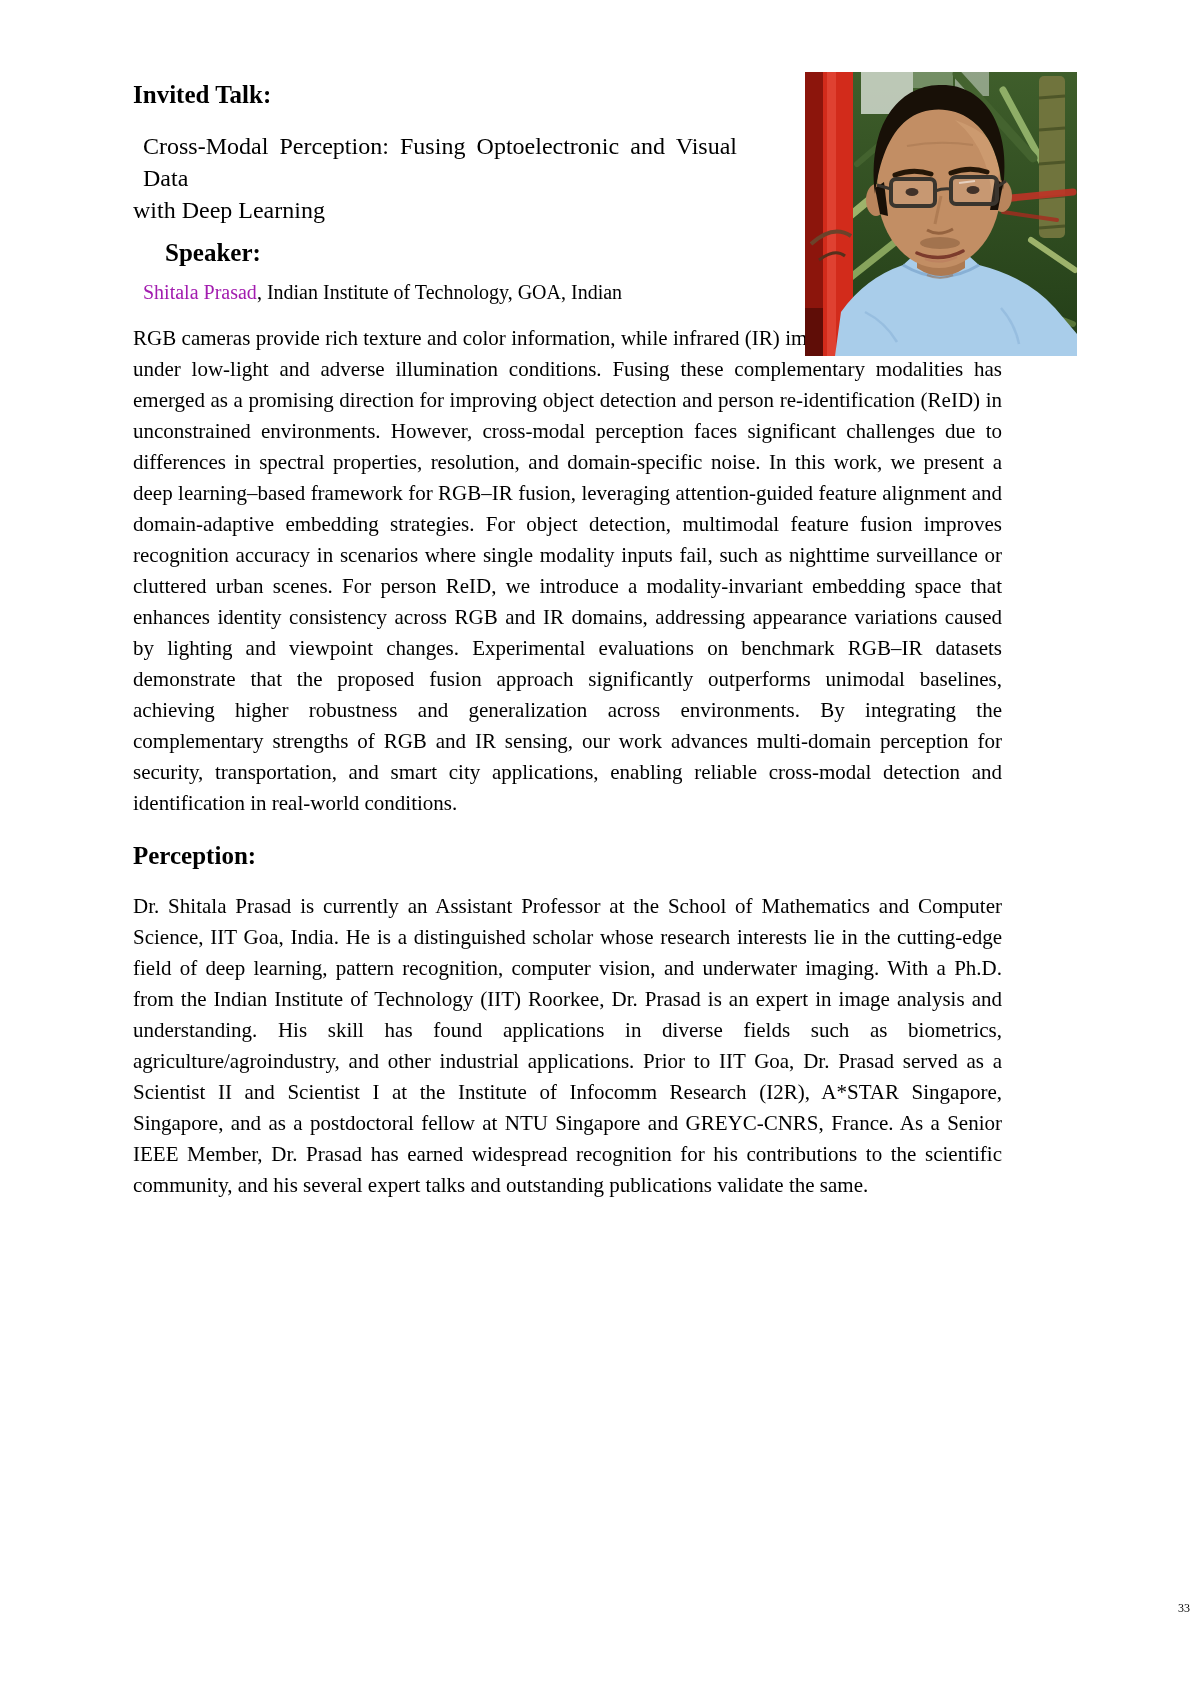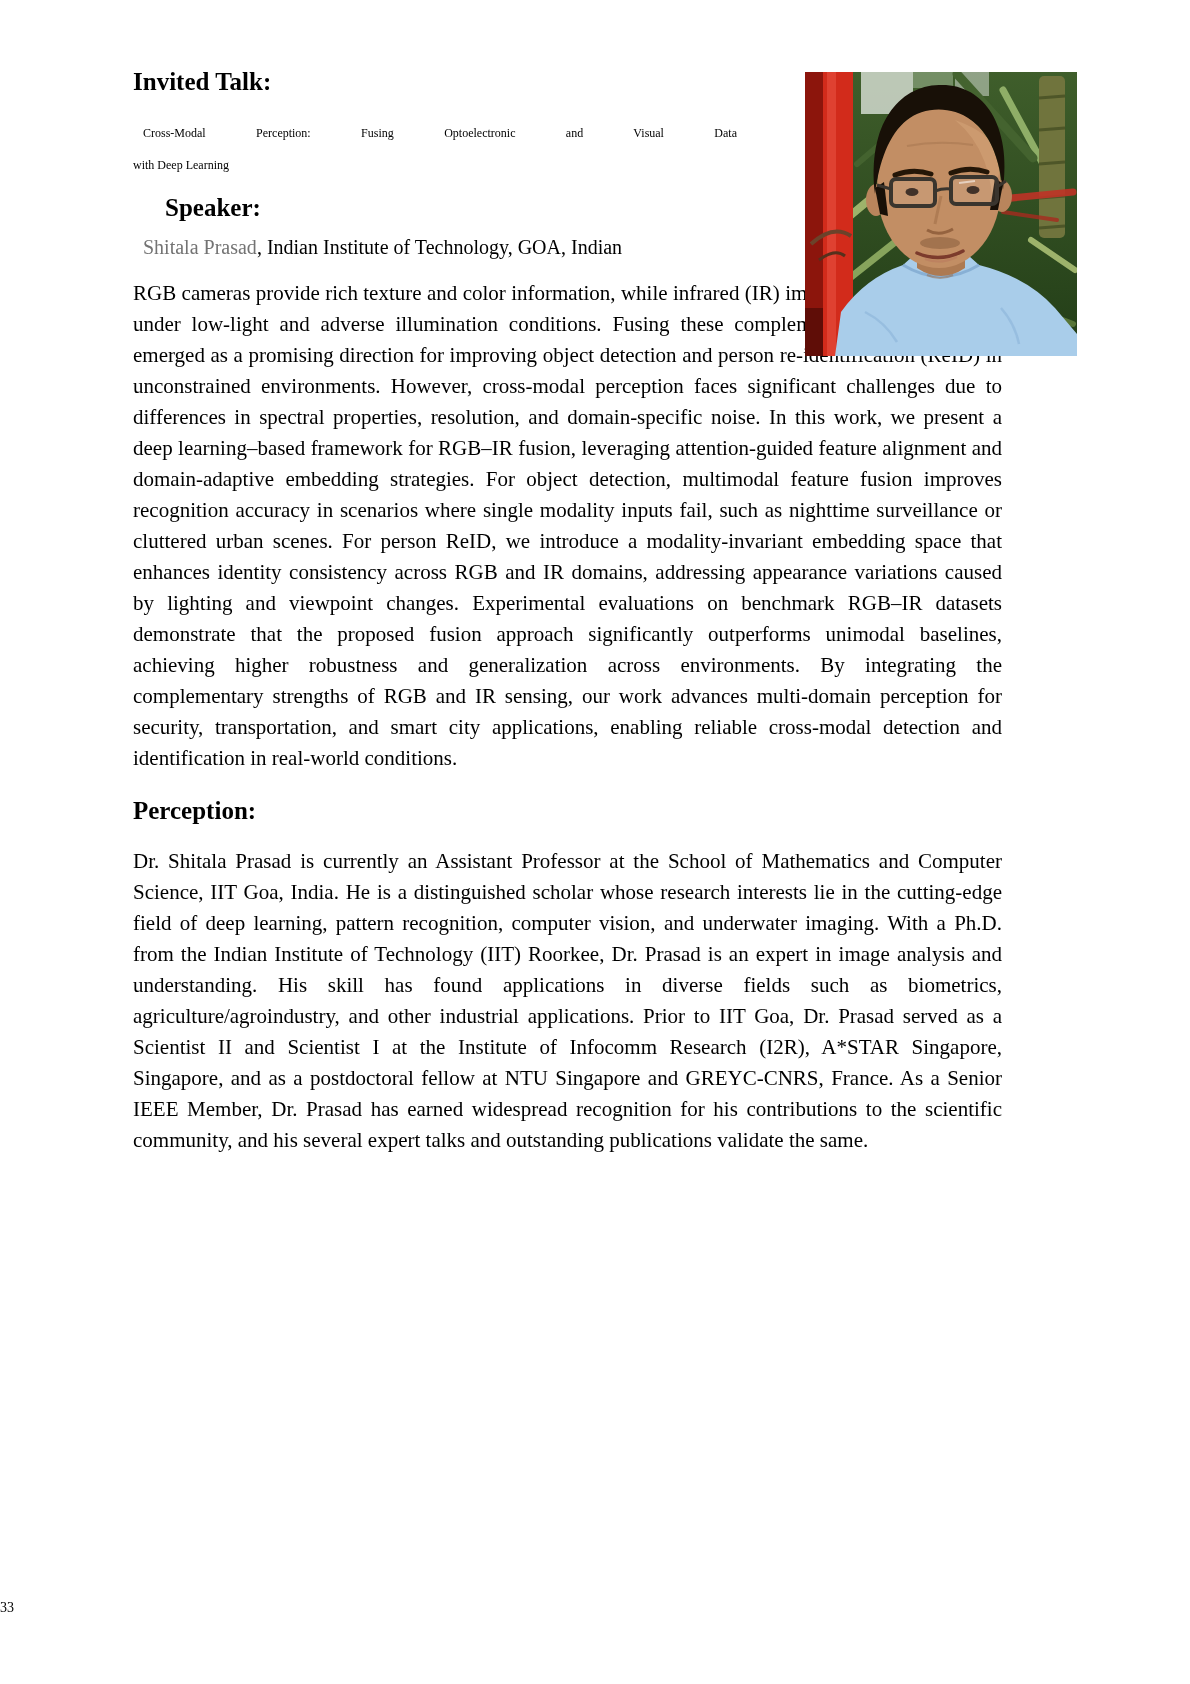--- a/index.html
+++ b/index.html
@@ -6,71 +6,71 @@
   body {
     width: 1190px; height: 1684px;
     background: #ffffff;
     position: relative;
     font-family: "Liberation Serif", serif;
     color: #000000;
     overflow: hidden;
   }
   .content {
     position: absolute;
-    left: 133px; top: 66px;
+    left: 133px; top: 79px;
     width: 869px;
   }
   .doc-heading {
     font-size: 25px;
     font-weight: bold;
     line-height: 31px;
     margin: 0;
   }
   .title-para {
     margin: 20px 0 8px 0;
-    font-size: 12px;
+    font-size: 24px;
     line-height: 32px;
     width: 606px;
   }
   .title-line1 {
     display: block;
     margin-left: 10px;
     width: 594px;
     text-align: justify;
     text-align-last: justify;
   }
   .title-line2 { display: block; }
   .h-speaker { margin-top: 11px; margin-left: 32px; }
   .speaker-para {
     margin: 9px 0 0 10px;
     font-size: 20px;
     line-height: 31px;
   }
-  .speaker-link { color: #737373; text-decoration: none; cursor: pointer; }
+  .speaker-link { color: #a21caf; text-decoration: none; cursor: pointer; }
   .h-abstract { margin-top: 94px; }
   .h-biography { margin-top: 21px; }
   .body-para {
     margin: 15px 0 0 0;
     font-size: 21px;
     line-height: 31px;
     text-align: justify;
   }
   .bio-para { margin-top: 20px; }
   .photo-frame {
     position: absolute;
     left: 805px; top: 72px;
     width: 272px; height: 284px;
   }
   .photo-frame svg { display: block; width: 272px; height: 284px; }
   .page-number {
     position: absolute;
     top: 1598px; left: 0;
     width: 100%;
-    text-align: left;
-    font-size: 14px;
+    text-align: right;
+    font-size: 12px;
     line-height: 20px;
   }
 </style>
 </head>
 <body>
 
 <div class="content">
 
   <h2 class="doc-heading">Invited Talk:</h2>
 

